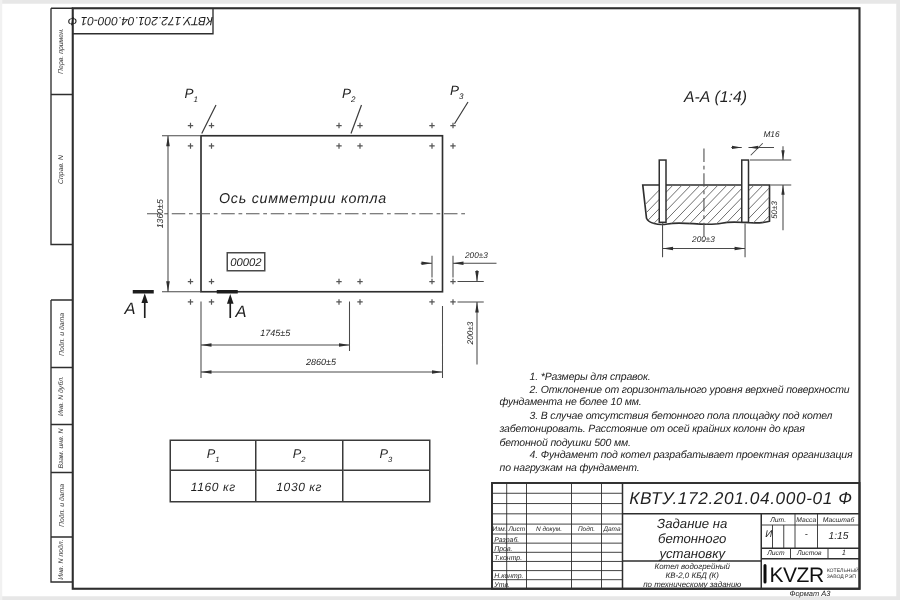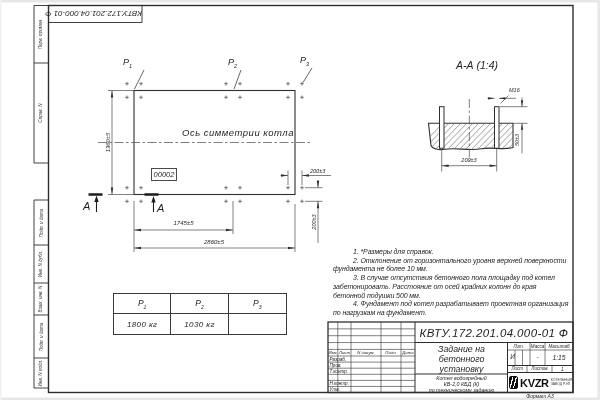--- a/index.html
+++ b/index.html
@@ -27,21 +27,21 @@
   .notes{position:absolute;left:333px;top:248px;width:236px;color:#242424;}
   .notes p{margin:0;font-size:7px;line-height:8.7px;text-indent:20px;
            font-style:italic;letter-spacing:-0.1px;}
   
   .tb-line{line-height:10.2px;}
   .logo{position:absolute;left:509px;top:373px;width:63px;height:19px;
         display:flex;align-items:center;gap:2px;}
   .logo-icon{width:13px;height:13px;border-radius:2px;
         background:repeating-linear-gradient(105deg,#0d0d0d 0 2.2px,#f5f5f5 2.2px 3.4px);
         border:1px solid #0d0d0d;box-sizing:border-box;}
-  .logo-name{font-weight:700;font-size:11px;color:#101010;letter-spacing:-0.3px;}
+  .logo-name{font-weight:400;font-size:14px;color:#101010;letter-spacing:-0.3px;}
   .logo-sub{font-size:3.4px;line-height:3.9px;color:#333;}
   .elev{border:1px solid #4a4a4a;box-sizing:border-box;}
 </style>
 </head>
 <body>
 
 <div class="sheet">
 
 <svg class="lines" width="600" height="400" viewBox="0 0 600 400">
   <defs>
@@ -122,21 +122,21 @@
 <div class="t sb rot90" style="left:25px;top:293px;width:32px;">Взам. инв. N</div>
 <div class="t sb rot90" style="left:19.5px;top:330.5px;width:43px;">Подп. и дата</div>
 <div class="t sb rot90" style="left:26px;top:367px;width:30px;">Инв. N подл.</div>
 
 <div class="t" style="left:123px;top:57px;font-size:9px;">
   <span>P</span><sub>1</sub></div>
 <div class="t" style="left:228px;top:57px;font-size:9px;">
   <span>P</span><sub>2</sub></div>
 <div class="t" style="left:300px;top:55px;font-size:9px;">
   <span>P</span><sub>3</sub></div>
-<div class="t" style="left:146px;top:126.5px;font-size:9.5px;letter-spacing:0.5px;margin-left:36px;">Ось симметрии котла</div>
+<div class="t" style="left:146px;top:126.5px;font-size:9.5px;letter-spacing:0.5px;">Ось симметрии котла</div>
 <div class="t c elev" style="left:151px;top:168px;width:26px;height:12.5px;line-height:11px;font-size:7.5px;">00002</div>
 <div class="t c rot90" style="left:85.5px;top:138px;width:44px;height:9px;line-height:9px;font-size:5.8px;">1360±5</div>
 <div class="t c" style="left:160px;top:219.5px;width:47px;font-size:6px;">1745±5</div>
 <div class="t c" style="left:190.5px;top:238.5px;width:47px;font-size:6px;">2860±5</div>
 <div class="t" style="left:310px;top:167.5px;font-size:5.5px;">200±3</div>
 <div class="t c rot90" style="left:298.5px;top:218px;width:30px;height:8px;line-height:8px;font-size:5.5px;">200±3</div>
 <div class="t" style="left:83px;top:200px;font-size:11px;">А</div>
 <div class="t" style="left:157px;top:201.5px;font-size:11px;">А</div>
 
 <div class="t c" style="left:446px;top:58.5px;width:62px;font-size:10.5px;">А-А (1:4)</div>
@@ -147,21 +147,21 @@
 <div class="ltable">
   <div class="cell hdr">
     <span><span>P</span><sub>1</sub></span>
       </div>
   <div class="cell hdr">
     <span><span>P</span><sub>2</sub></span>
       </div>
   <div class="cell hdr">
     <span><span>P</span><sub>3</sub></span>
       </div>
-  <div class="cell val">1800 кг</div>
+  <div class="cell val">1160 кг</div>
   <div class="cell val">1030 кг</div>
 </div>
 
 <div class="notes">
   <p>1. *Размеры для справок.</p>
   <p>2. Отклонение от горизонтального уровня верхней поверхности фундамента не более 10 мм.</p>
   <p>3. В случае отсутствия бетонного пола площадку под котел забетонировать. Расстояние от осей крайних колонн до края бетонной подушки 500 мм.</p>
   <p>4. Фундамент под котел разрабатывает проектная организация по нагрузкам на фундамент.</p>
 </div>
 

